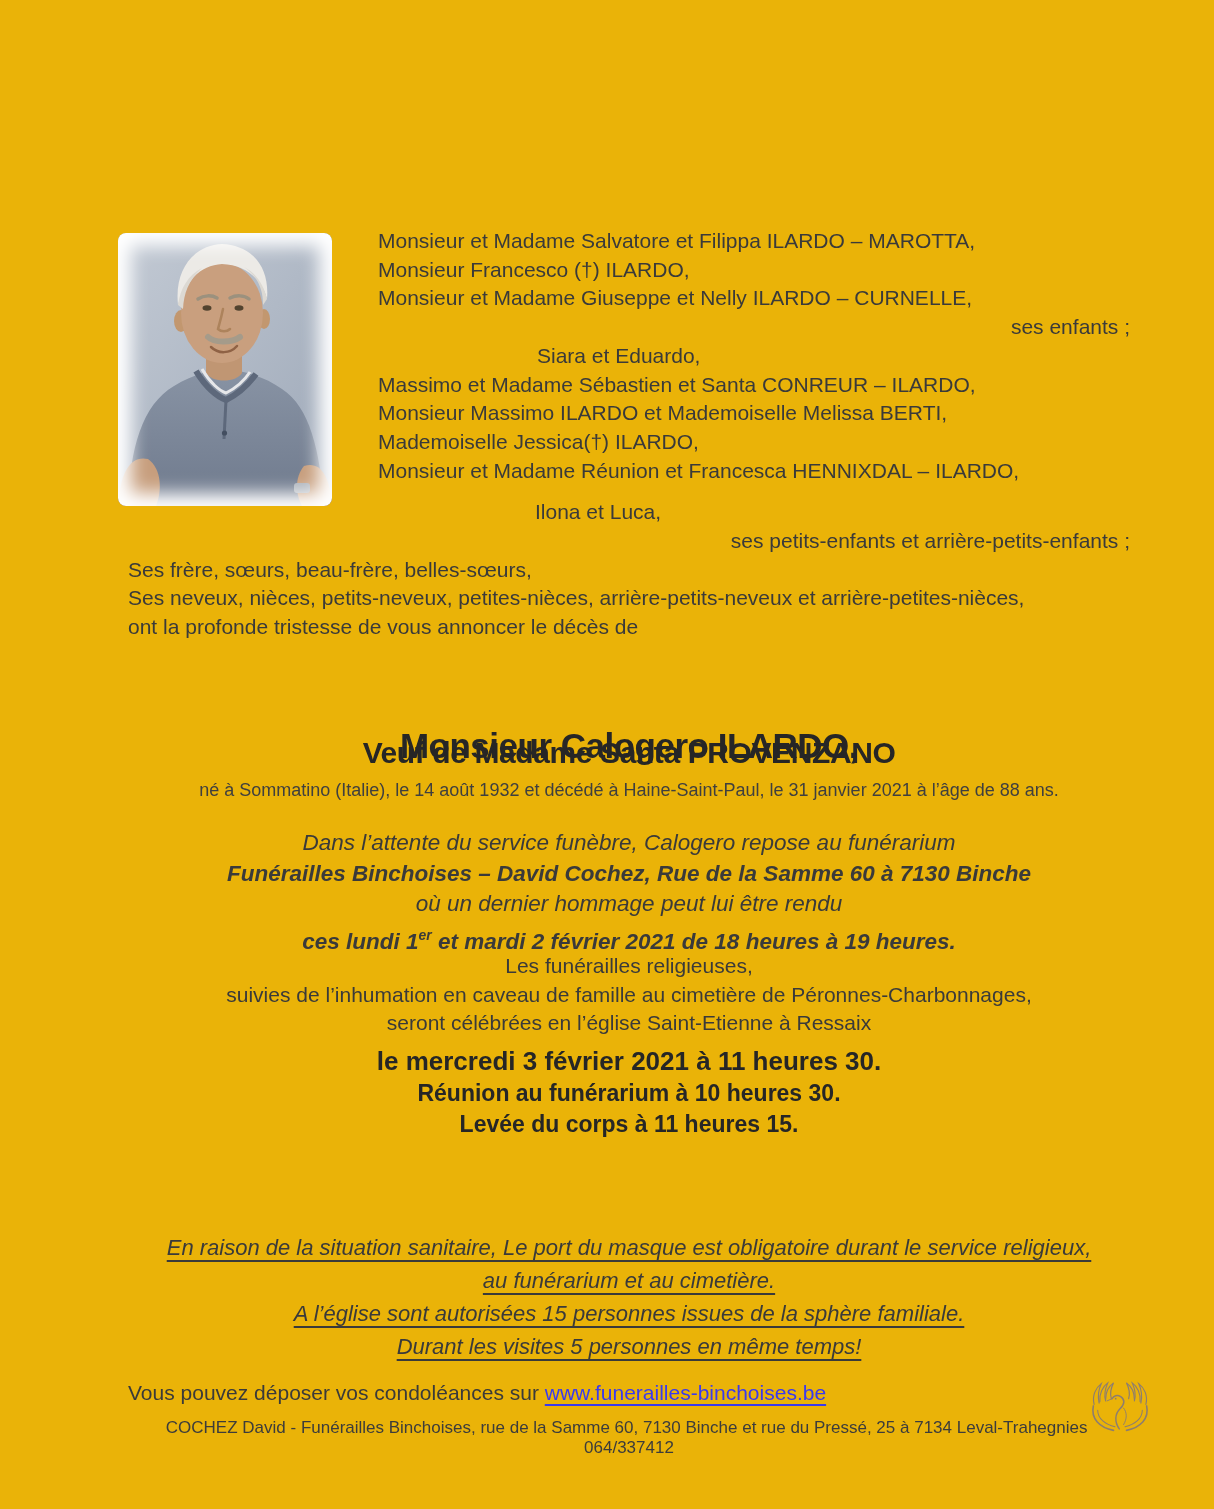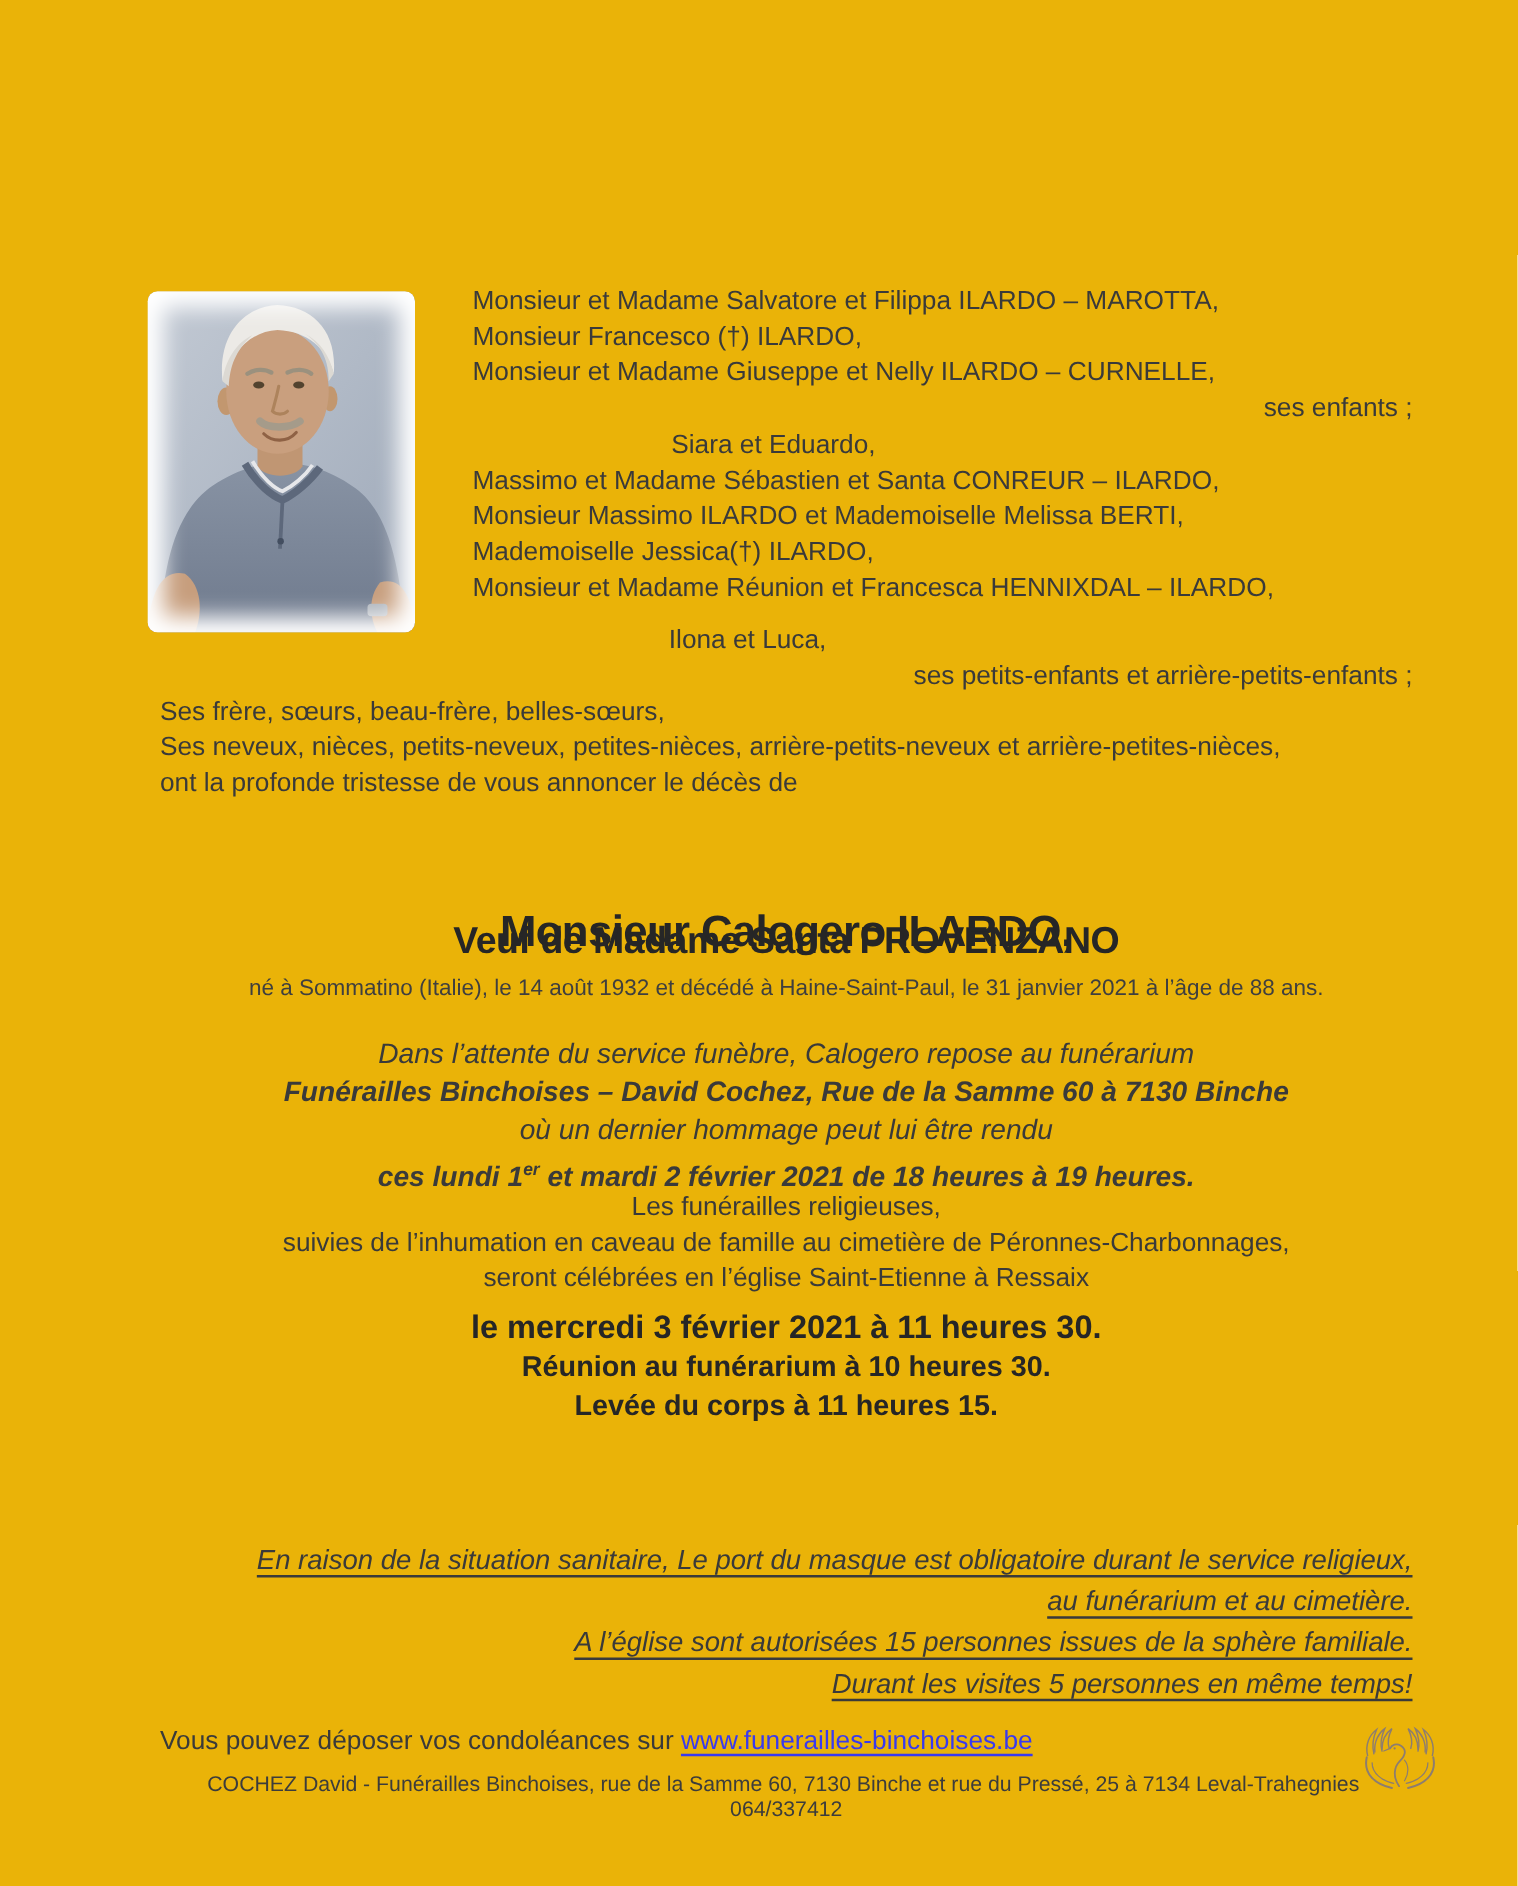--- a/index.html
+++ b/index.html
@@ -33,21 +33,21 @@
   .viewing .bold { font-weight:700; }
   .viewing sup { font-size:0.62em; }
 
   
   .ceremony { top:952px; text-align:center; }
   .c-small { font-size:21px; line-height:28.6px; }
   .c-big { font-size:26px; font-weight:700; margin-top:6px; line-height:34px; color:var(--heading-color,#262626); }
   .c-mid { font-size:23px; font-weight:700; line-height:31.5px; color:var(--heading-color,#262626); }
 
   
-  .covid { top:1231px; text-align:right; font-style:italic; font-size:22px; line-height:33px; }
+  .covid { top:1231px; text-align:center; font-style:italic; font-size:22px; line-height:33px; }
   .covid span { text-decoration:underline; text-underline-offset:5px; text-decoration-thickness:1.5px; }
 
   
   .condolences { top:1381px; text-align:left; font-size:21px; }
   .condolences a { color:var(--link-color,#3a3aee); text-decoration:underline; text-underline-offset:4px; cursor:pointer; }
   .contact { top:1418px; text-align:center; font-size:17px; color:#3c3c3c; }
 
   .logo { position:absolute; left:1084px; top:1380px; width:72px; height:59px; }
 </style>
 </head>

